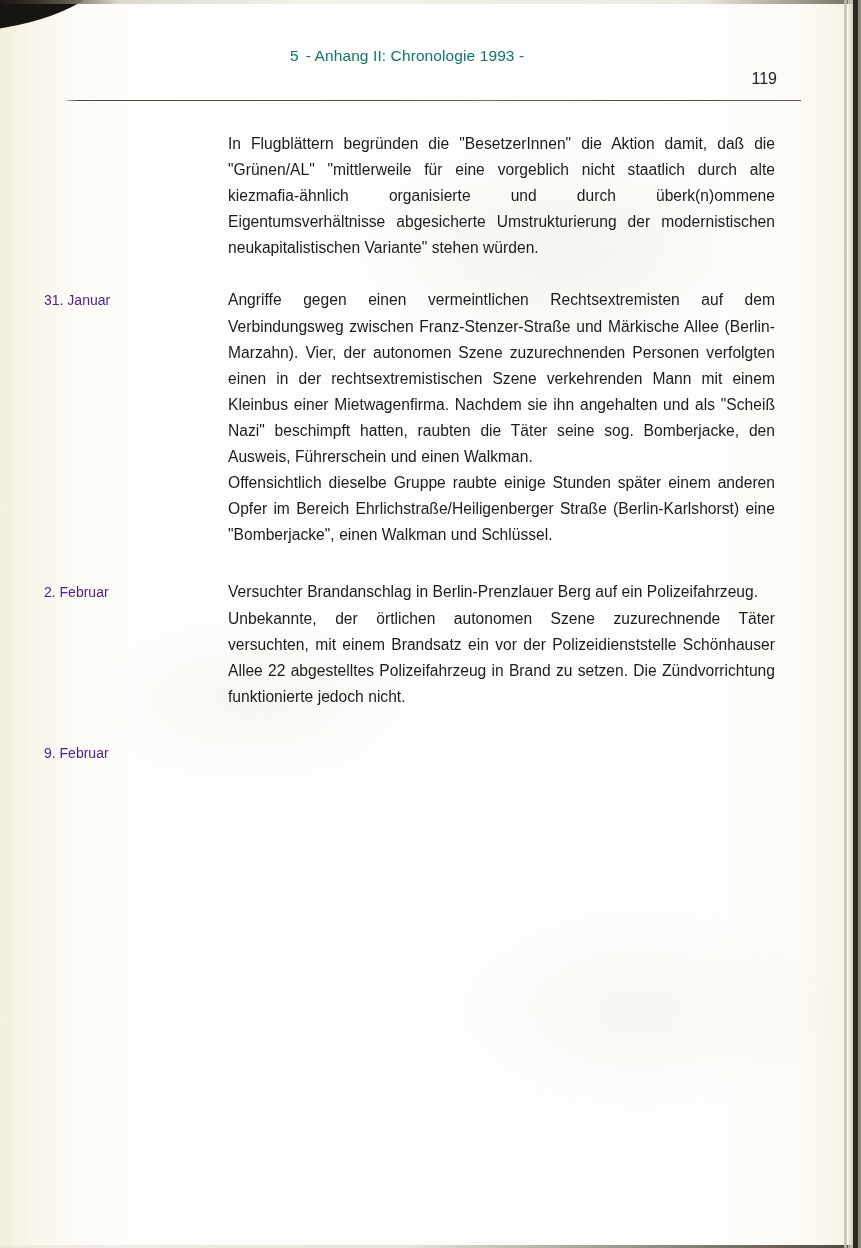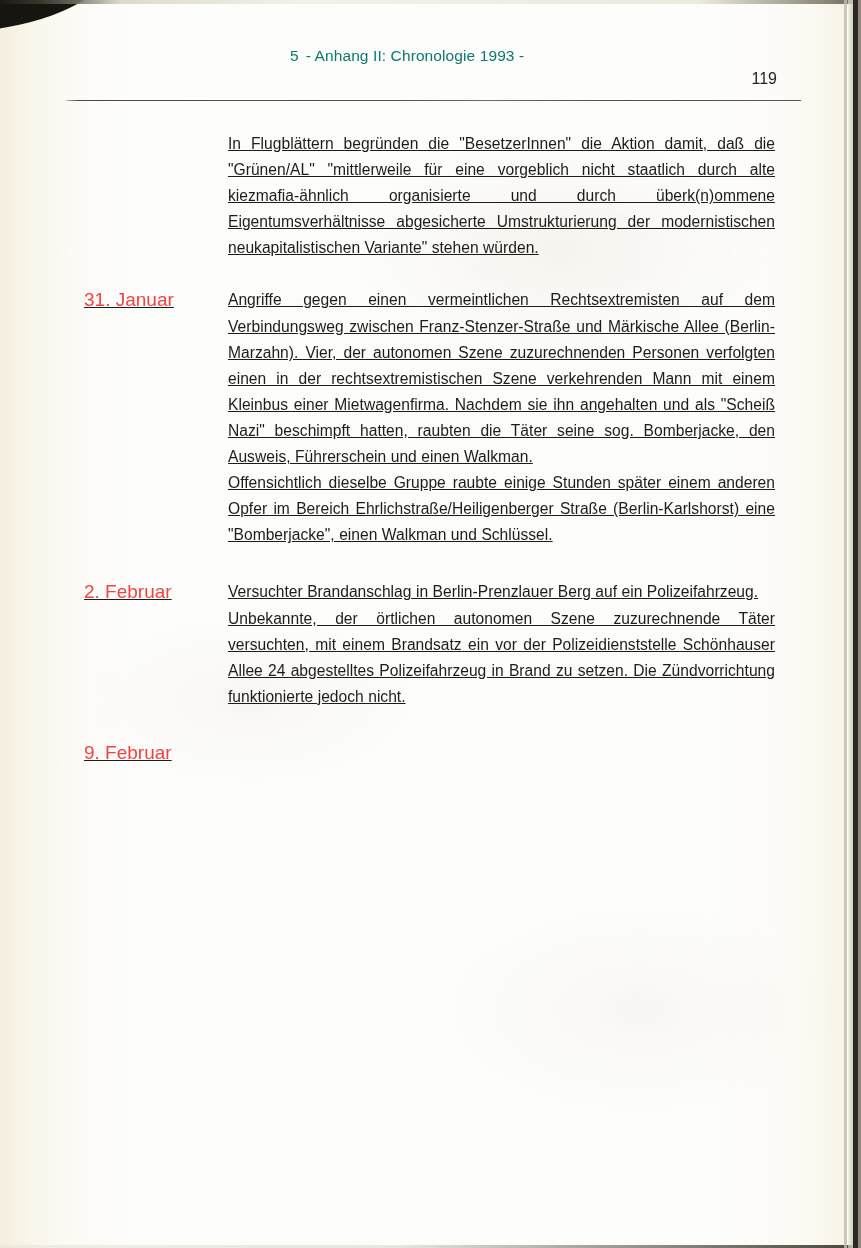--- a/index.html
+++ b/index.html
@@ -139,36 +139,35 @@
         #4f4d47 560px,
         #5a5851 735px);
   }
 
   
   .entries {
     position: absolute;
     left: 0;
     top: 131px;
     width: 755px;
-    text-decoration: underline;
   }
 
   .entry {
     display: flex;
     align-items: flex-start;
   }
 
   .entry-date {
     width: 140px;              
-    padding-left: 84px;
+    padding-left: 44px;
     box-sizing: border-box;
     flex: 0 0 228px;
-    font-size: 19px;
+    font-size: 14px;
     line-height: 26.1px;
-    color: #ef4444;
+    color: #4c1d95;
     white-space: nowrap;
   }
 
   .entry-body {
     flex: 0 0 547px;           
     width: 547px;
   }
 
   .para {
     font-size: 15.6px;
@@ -223,21 +222,21 @@
           <p class="para">Offensichtlich dieselbe Gruppe raubte einige Stunden später einem anderen Opfer im Bereich Ehrlichstraße/Heiligenberger Straße (Berlin-Karlshorst) eine "Bomberjacke", einen Walkman und Schlüssel.</p>
         </div>
       </div>
 
       <div class="gap-after-jan"></div>
 
       <div class="entry">
         <div class="entry-date">2. Februar</div>
         <div class="entry-body">
           <p class="para">Versuchter Brandanschlag in Berlin-Prenzlauer Berg auf ein Polizeifahrzeug.</p>
-          <p class="para">Unbekannte, der örtlichen autonomen Szene zuzurechnende Täter versuchten, mit einem Brandsatz ein vor der Polizeidienststelle Schönhauser Allee 24 abgestelltes Polizeifahrzeug in Brand zu setzen. Die Zündvorrichtung funktionierte jedoch nicht.</p>
+          <p class="para">Unbekannte, der örtlichen autonomen Szene zuzurechnende Täter versuchten, mit einem Brandsatz ein vor der Polizeidienststelle Schönhauser Allee 22 abgestelltes Polizeifahrzeug in Brand zu setzen. Die Zündvorrichtung funktionierte jedoch nicht.</p>
         </div>
       </div>
 
       <div class="gap-after-feb2"></div>
 
       <div class="entry">
         <div class="entry-date">9. Februar</div>
         <div class="entry-body">
         </div>
       </div>

